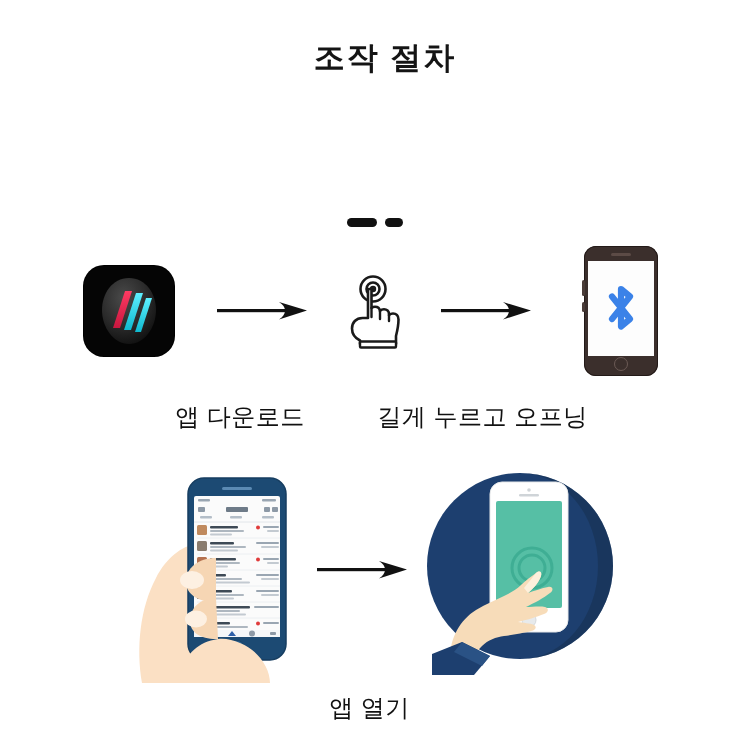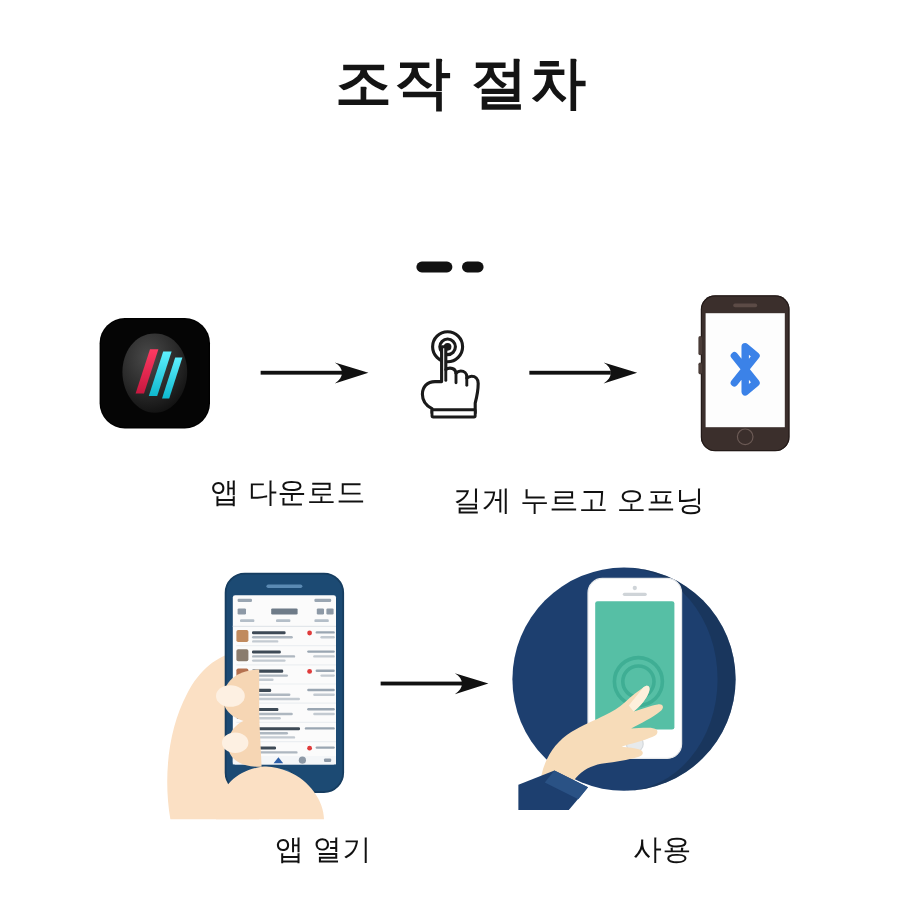--- a/index.html
+++ b/index.html
@@ -18,21 +18,21 @@
 
   
   .title-block {
     position: absolute;
     top: 36px;
     left: 0;
     width: 750px;
     text-align: center;
   }
   .title-line {
-    font-size: 47px;
+    font-size: 31px;
     font-weight: bold;
     letter-spacing: 2px;
     line-height: 1.42;
     color: #141414;
     padding-left: 20px;
   }
 
   
   .dash-row {
     position: absolute;
@@ -165,21 +165,21 @@
   }
 
   
   .labels1 {
     position: absolute;
     top: 386px;
     left: 0;
     width: 750px;
     display: flex;
     justify-content: center;
-    align-items: center;
+    align-items: flex-end;
   }
   .label-text {
     font-size: 24px;
     color: #111111;
     white-space: nowrap;
     letter-spacing: 0.5px;
   }
   .lbl1 { width: 215px; text-align: center; }
   .lbl2 { width: 270px; text-align: center; margin-top: 15px; }
   .lbl3 { width: 225px; text-align: center; }
@@ -463,14 +463,13 @@
       <path d="M42 172 L70 186 L54 205 L12 205 L12 184 Z" fill="#1d3f6f"></path>
       <path d="M42 172 L70 186 L62 196 L34 182 Z" fill="#2a5285"></path>
     </svg>
   </div>
 
 </div>
 
 <div class="labels2">
   <div class="label-text lbl4">앱 열기</div>
   <div class="lbl-gap"></div>
-  <div class="label-text lbl5">사용</div>
 </div>
 
 </body></html>

